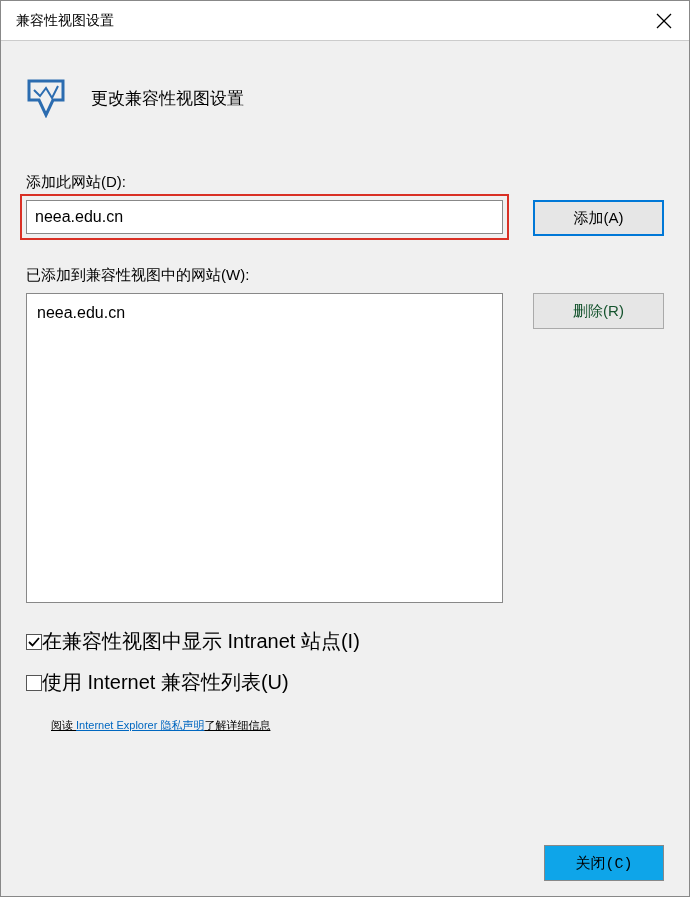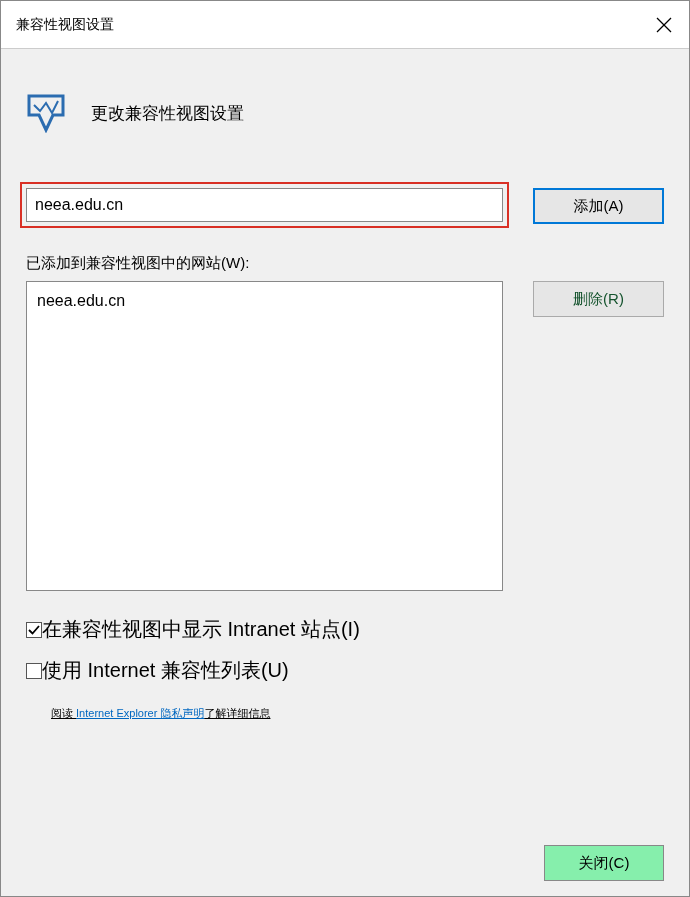--- a/index.html
+++ b/index.html
@@ -18,21 +18,21 @@
     .dialog {
       width: 690px;
       height: 897px;
       background: #f0f0f0;
       border: 1px solid #888;
       display: flex;
       flex-direction: column;
     }
     .titlebar {
       background: #fff;
-      height: 48px;
+      height: 40px;
       display: flex;
       align-items: center;
       justify-content: space-between;
       padding: 0 0 0 15px;
       border-bottom: 1px solid #ccc;
     }
     .close-btn {
       width: 50px;
       height: 40px;
       display: flex;
@@ -40,24 +40,23 @@
       justify-content: center;
       cursor: pointer;
     }
     .close-btn svg {
       width: 16px;
       height: 16px;
     }
     .content {
       flex: 1;
       background: #f0f0f0;
-      padding: 24px 25px 15px 25px;
+      padding: 37px 25px 15px 25px;
       display: flex;
       flex-direction: column;
-      margin-top: 20px;
     }
     .header-row {
       display: flex;
       align-items: center;
       gap: 25px;
       margin-bottom: 55px;
     }
     .header-icon {
       width: 40px;
       height: 40px;
@@ -152,24 +151,24 @@
     }
     .footer {
       margin-top: auto;
       display: flex;
       justify-content: flex-end;
       padding-top: 30px;
     }
     .close-dialog-btn {
       width: 120px;
       height: 36px;
-      background: #86efac;
+      background: #0ea5e9;
       border: 1px solid #888;
       font-size: 15px;
-      font-family: Liberation Sans, sans-serif;
+      font-family: Liberation Mono, monospace;
       cursor: pointer;
     }
     .check-mark {
       width: 16px;
       height: 16px;
       border: 1px solid #555;
       background: #fff;
       display: inline-flex;
       align-items: center;
       justify-content: center;
@@ -201,20 +200,21 @@
 
   <div class="content">
     <div class="header-row">
       <svg class="header-icon" viewBox="0 0 40 40">
         <path d="M 3 3 L 37 3 L 37 22 L 27 22 L 20 37 L 13 22 L 3 22 Z" fill="none" stroke="#2b6cb0" stroke-width="3"></path>
         <path d="M 8 12 L 14 18 L 20 10 L 26 20 L 32 8" fill="none" stroke="#2b6cb0" stroke-width="2"></path>
       </svg>
       <span class="header-text">更改兼容性视图设置</span>
     </div>
 
+    <div class="field-label">添加此网站(D):</div>
     <div class="input-row">
       <div class="input-wrap">
         <div class="highlight-box"></div>
         <input type="text" class="text-input" value="neea.edu.cn" style="">
       </div>
       <button class="side-btn">添加(A)</button>
     </div>
 
     <div class="field-label">已添加到兼容性视图中的网站(W):</div>
     <div class="list-row">

